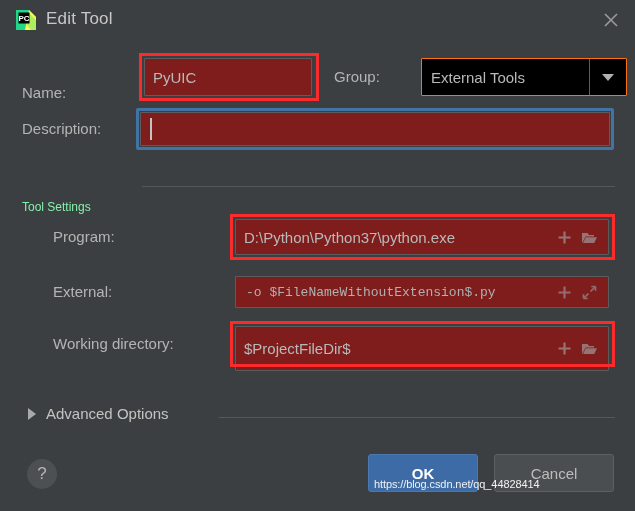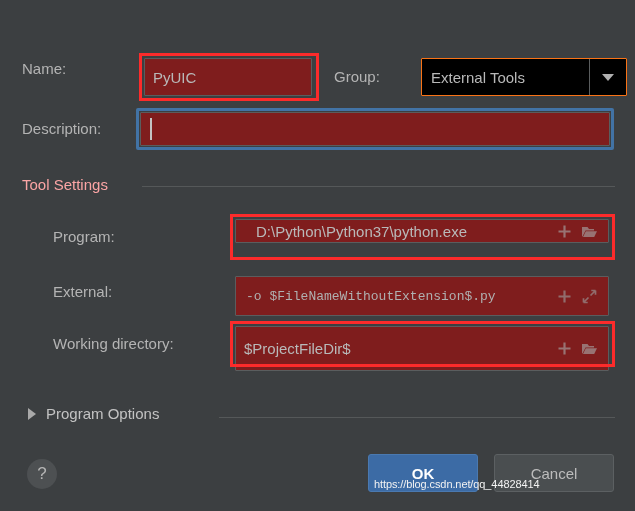--- a/index.html
+++ b/index.html
@@ -140,23 +140,24 @@
   .tri-down {
     width: 0; height: 0;
     border-left: 6px solid transparent;
     border-right: 6px solid transparent;
     border-top: 7px solid #b0b0b0;
   }
 
   
   .section-title {
     position: absolute;
-    font-size: 15px;
-    color: #fca5a5;
-    white-space: nowrap;
+    font-size: 12px;
+    color: #86efac;
+    white-space: nowrap;
+    margin-top: 24px;
   }
   .sep-line {
     position: absolute;
     height: 1px;
     background: #555859;
   }
 
   
   .adv-toggle {
     position: absolute;
@@ -219,22 +220,40 @@
     white-space: nowrap;
     z-index: 9;
     letter-spacing: -0.1px;
   }
 </style>
 </head>
 <body>
 
 <div id="dialog">
 
-
-  <div class="row-label" style="left:22px; top:60px;">Name:</div>
+  <div class="titlebar">
+    <span class="app-icon">
+      <svg width="22" height="22" viewBox="0 0 22 22">
+        <path d="M1 1 H14 L21 8 V21 H1 Z" fill="#21d789"></path>
+        <path d="M14 1 L21 8 V21 L10 21 Z" fill="#fcf84a"></path>
+        <path d="M1 12 L10 21 H1 Z" fill="#21d789"></path>
+        <path d="M11 1 L21 11 V21 L16 21 L4 6 Z" fill="#21d789" opacity="0.35"></path>
+        <rect x="3.5" y="3.5" width="11" height="11" fill="#000000"></rect>
+        <text x="9" y="12.2" font-family="'Liberation Sans',sans-serif" font-size="8" font-weight="bold" fill="#ffffff" text-anchor="middle">PC</text>
+      </svg>
+    </span>
+    <div class="title-text">Edit Tool</div>
+    <span class="close-btn">
+      <svg width="24" height="24" viewBox="0 0 24 24">
+        <path d="M6 6 L18 18 M18 6 L6 18" stroke="#9a9a9a" stroke-width="1.6" fill="none"></path>
+      </svg>
+    </span>
+  </div>
+
+  <div class="row-label" style="left:22px; top:84px;">Name:</div>
 
   <div class="field" style="left:144px; top:58px; width:168px; height:38px;">
     <span class="val">PyUIC</span>
   </div>
   <div class="redbox" style="left:139px; top:53px; width:180px; height:48px;"></div>
 
   <div class="row-label" style="left:334px; top:68px;">Group:</div>
 
   <div class="combo" style="left:409px; top:58px; width:206px; height:38px;">
     <span class="cval">External Tools</span>
@@ -249,41 +268,41 @@
     <span class="val" placeholder=""></span>
   </div>
   <div class="caret" style="left:150px; top:118px; height:22px;"></div>
   <div class="bluering" style="left:136px; top:108px; width:478px; height:42px;"></div>
 
   <div class="section-title" style="left:22px; top:176px;">Tool Settings</div>
   <div class="sep-line" style="left:142px; top:186px; width:473px;"></div>
 
   <div class="row-label" style="left:53px; top:228px;">Program:</div>
 
-  <div class="field" style="left:235px; top:219px; width:374px; height:24px;padding-left:12px;">
+  <div class="field" style="left:235px; top:219px; width:374px; height:36px;">
     <span class="val">D:\Python\Python37\python.exe</span>
     <span class="icons">
       <span class="ficon">
         <svg width="17" height="17" viewBox="0 0 17 17">
           <path d="M8.5 2.5 V14.5 M2.5 8.5 H14.5" stroke="#a8a8a8" stroke-width="2.2" fill="none"></path>
         </svg>
       </span>
       <span class="ficon">
         <svg width="17" height="17" viewBox="0 0 17 17">
           <path d="M1 4 H6.5 L8 6 H13 V7.5 H4.5 L1.5 13.5 H1 Z" fill="#a8a8a8"></path>
           <path d="M4.8 8.3 H16 L13.2 14 H2 Z" fill="#a8a8a8"></path>
         </svg>
       </span>
     </span>
   </div>
   <div class="redbox" style="left:230px; top:214px; width:385px; height:46px;"></div>
 
   <div class="row-label" style="left:53px; top:283px;">External:</div>
 
-  <div class="field" style="left:235px; top:276px; width:374px; height:40px;">
+  <div class="field" style="left:235px; top:276px; width:374px; height:32px;">
     <span class="val mono">-o $FileNameWithoutExtension$.py</span>
     <span class="icons">
       <span class="ficon">
         <svg width="17" height="17" viewBox="0 0 17 17">
           <path d="M8.5 2.5 V14.5 M2.5 8.5 H14.5" stroke="#9d9d9d" stroke-width="2.2" fill="none"></path>
         </svg>
       </span>
       <span class="ficon">
         <svg width="17" height="17" viewBox="0 0 17 17">
           <path d="M9.5 7.5 L14.5 2.5 M14.5 2.5 H10.3 M14.5 2.5 V6.7" stroke="#9d9d9d" stroke-width="1.7" fill="none"></path>
@@ -308,21 +327,21 @@
           <path d="M1 4 H6.5 L8 6 H13 V7.5 H4.5 L1.5 13.5 H1 Z" fill="#a8a8a8"></path>
           <path d="M4.8 8.3 H16 L13.2 14 H2 Z" fill="#a8a8a8"></path>
         </svg>
       </span>
     </span>
   </div>
   <div class="redbox" style="left:230px; top:321px; width:385px; height:46px;"></div>
 
   <div class="adv-toggle" style="left:28px; top:405px;">
     <span class="tri-right"></span>
-    <span class="adv-label">Program Options</span>
+    <span class="adv-label">Advanced Options</span>
   </div>
   <div class="sep-line" style="left:219px; top:417px; width:396px;"></div>
 
   <div class="help-btn" style="left:27px; top:459px;">?</div>
 
   <div class="btn btn-cancel" style="left:494px; top:454px; width:120px; height:38px;">Cancel</div>
 
   <div class="btn btn-ok" style="left:368px; top:454px; width:110px; height:38px;">OK</div>
 
   <div class="watermark" style="left:374px; top:478px;">https://blog.csdn.net/qq_44828414</div>

